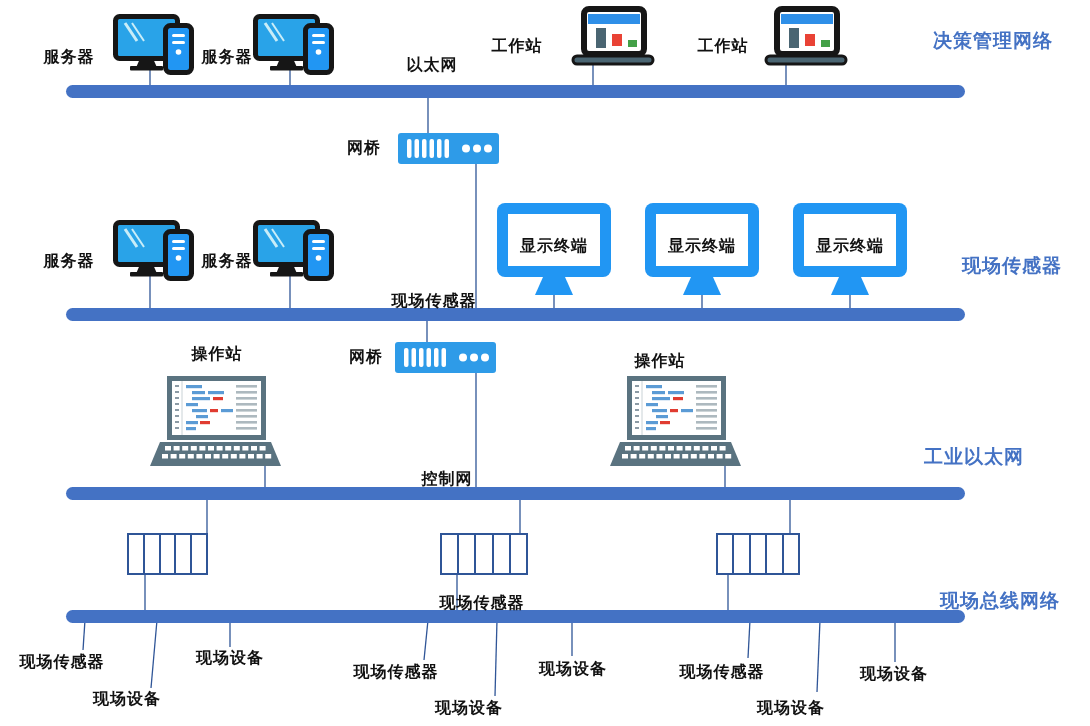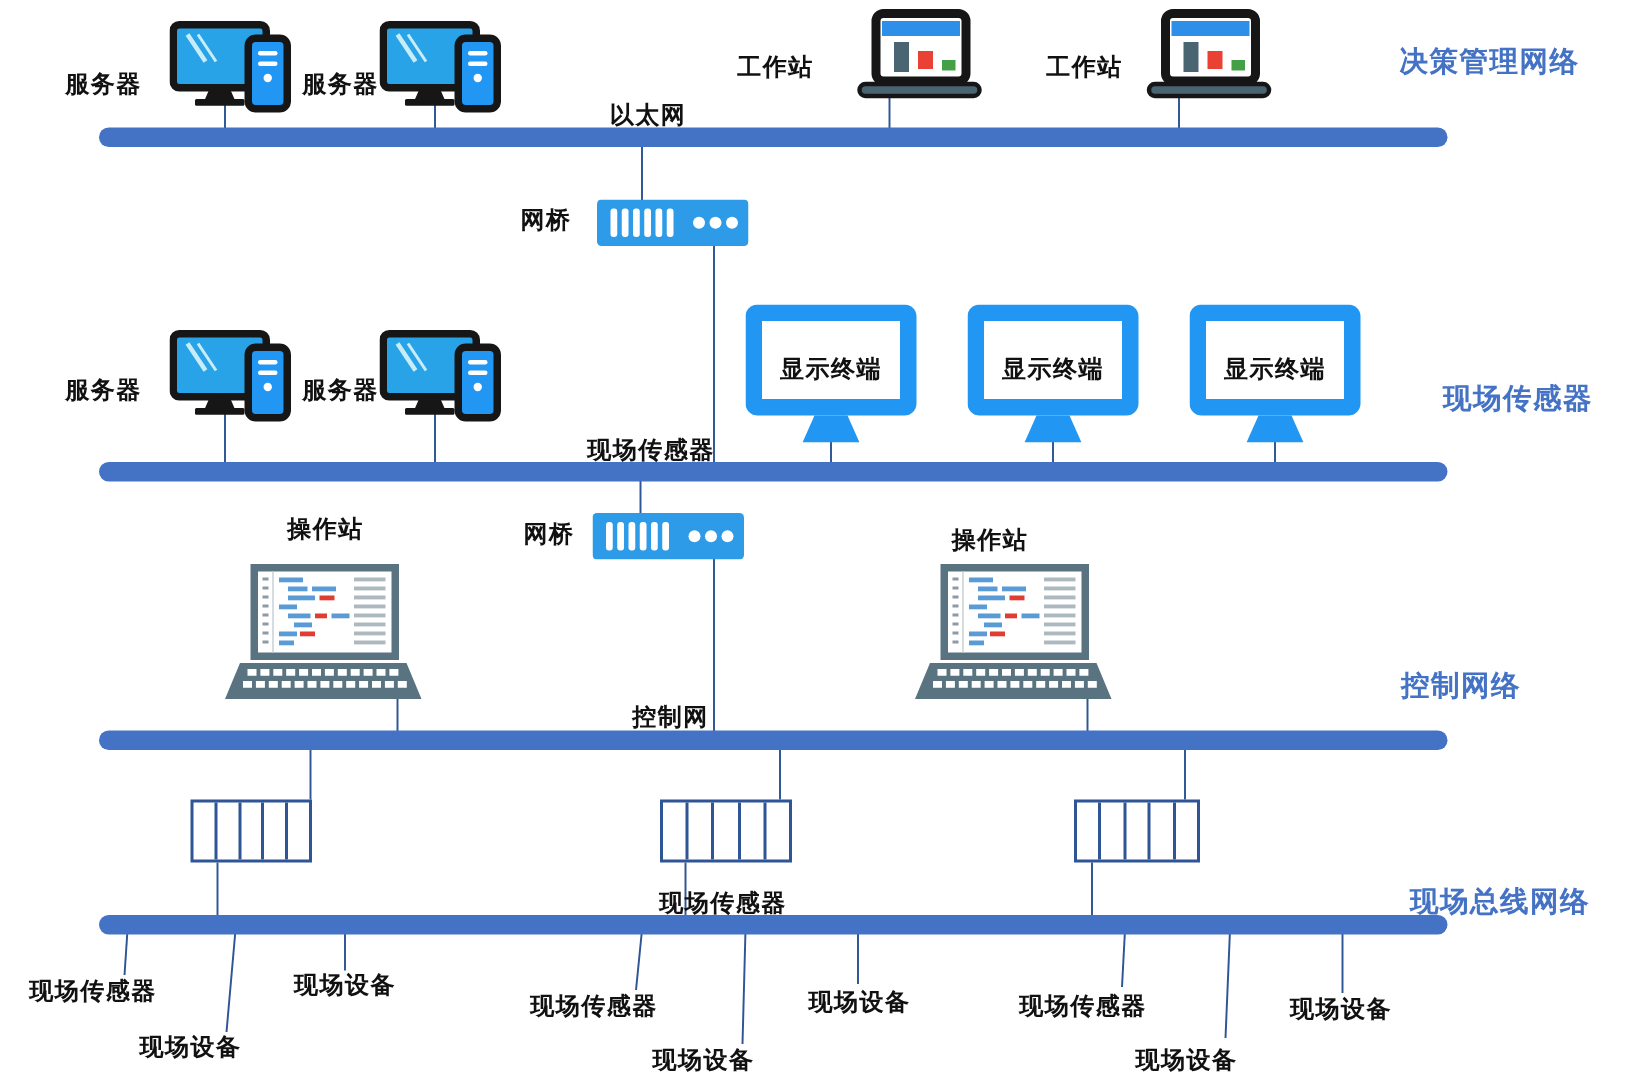--- a/index.html
+++ b/index.html
@@ -67,28 +67,28 @@
       <line x1="820" y1="620" x2="817" y2="692"></line>
       <line x1="895" y1="620" x2="895" y2="662"></line>
     </g>
   </svg>
 
   <div class="bus" style="top:85px"></div>
   <div class="bus" style="top:308px"></div>
   <div class="bus" style="top:487px"></div>
   <div class="bus" style="top:610px"></div>
 
-  <div class="lbl" style="left:432px;top:69px">以太网</div>
+  <div class="lbl" style="left:432px;top:56px">以太网</div>
   <div class="lbl" style="left:434px;top:292px">现场传感器</div>
   <div class="lbl" style="left:447px;top:470px">控制网</div>
   <div class="lbl" style="left:482px;top:594px">现场传感器</div>
 
   <div class="side" style="left:993px;top:28px">决策管理网络</div>
   <div class="side" style="left:1012px;top:253px">现场传感器</div>
-  <div class="side" style="left:974px;top:444px">控制网络</div>
+  <div class="side" style="left:974px;top:444px">工业以太网</div>
   <div class="side" style="left:1000px;top:588px">现场总线网络</div>
 
   <div class="node" style="left:113px;top:14px">
     <svg width="82" height="62" viewBox="0 0 82 62">
       <rect x="2.5" y="2.5" width="62" height="42" rx="4" fill="#29A3E8" stroke="#161616" stroke-width="5"></rect>
       <path d="M12 9 l12 18" stroke="#C9EDF8" stroke-width="3"></path>
       <path d="M19 9 l12 18" stroke="#C9EDF8" stroke-width="2"></path>
       <path d="M27 44.5 h13 l3.5 8 h-20 z" fill="#161616"></path>
       <rect x="17" y="52" width="33" height="4.5" rx="1" fill="#161616"></rect>
       <rect x="52.5" y="11.5" width="26" height="47" rx="5" fill="#2196F3" stroke="#161616" stroke-width="5"></rect>

